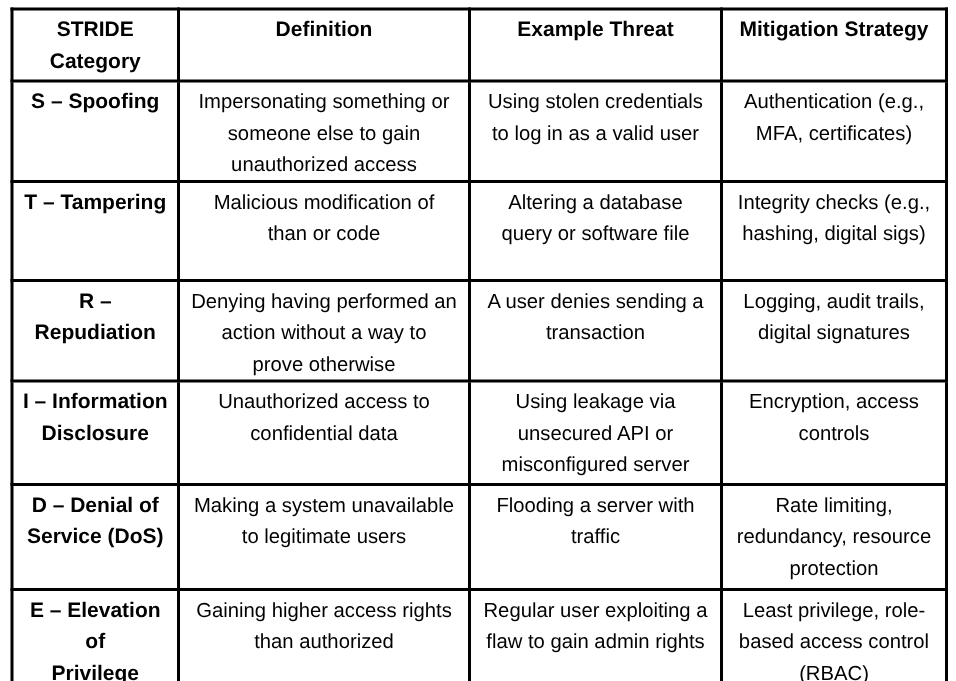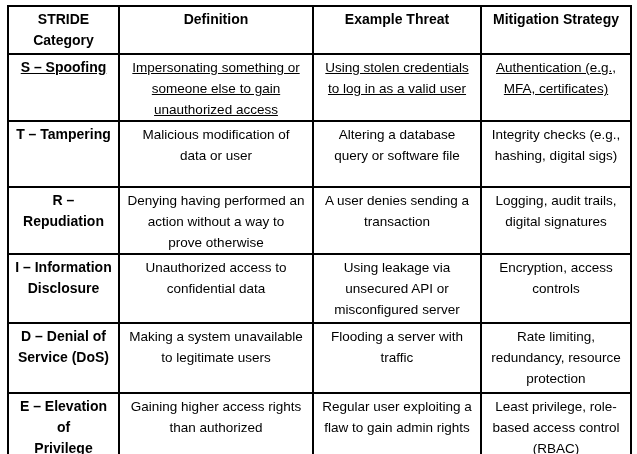--- a/index.html
+++ b/index.html
@@ -44,21 +44,21 @@
   }
   table.stride td.cat {
     font-weight: bold;
     font-size: 14px;
   }
   col.c1 { width: 111px; }
   col.c2 { width: 194px; }
   col.c3 { width: 168px; }
   col.c4 { width: 150px; }
   tr.hrow  { height: 48px; }
-  tr.r-s   { height: 66px; text-decoration: underline; }
+  tr.r-s   { height: 66px; }
   tr.r-t   { height: 66px; }
   tr.r-r   { height: 51px; }
   tr.r-i   { height: 69px; }
   tr.r-d   { height: 70px; border-radius: 27px; }
   tr.r-e   { height: 66px; }
 </style>
 </head>
 <body>
 
 <div class="page">
@@ -85,21 +85,21 @@
 someone else to gain
 unauthorized access</td>
         <td>Using stolen credentials
 to log in as a valid user</td>
         <td>Authentication (e.g.,
 MFA, certificates)</td>
       </tr>
       <tr class="r-t">
         <td class="cat">T – Tampering</td>
         <td>Malicious modification of
-data or user</td>
+than or code</td>
         <td>Altering a database
 query or software file</td>
         <td>Integrity checks (e.g.,
 hashing, digital sigs)</td>
       </tr>
       <tr class="r-r">
         <td class="cat">R – Repudiation</td>
         <td>Denying having performed an
 action without a way to
 prove otherwise</td>

